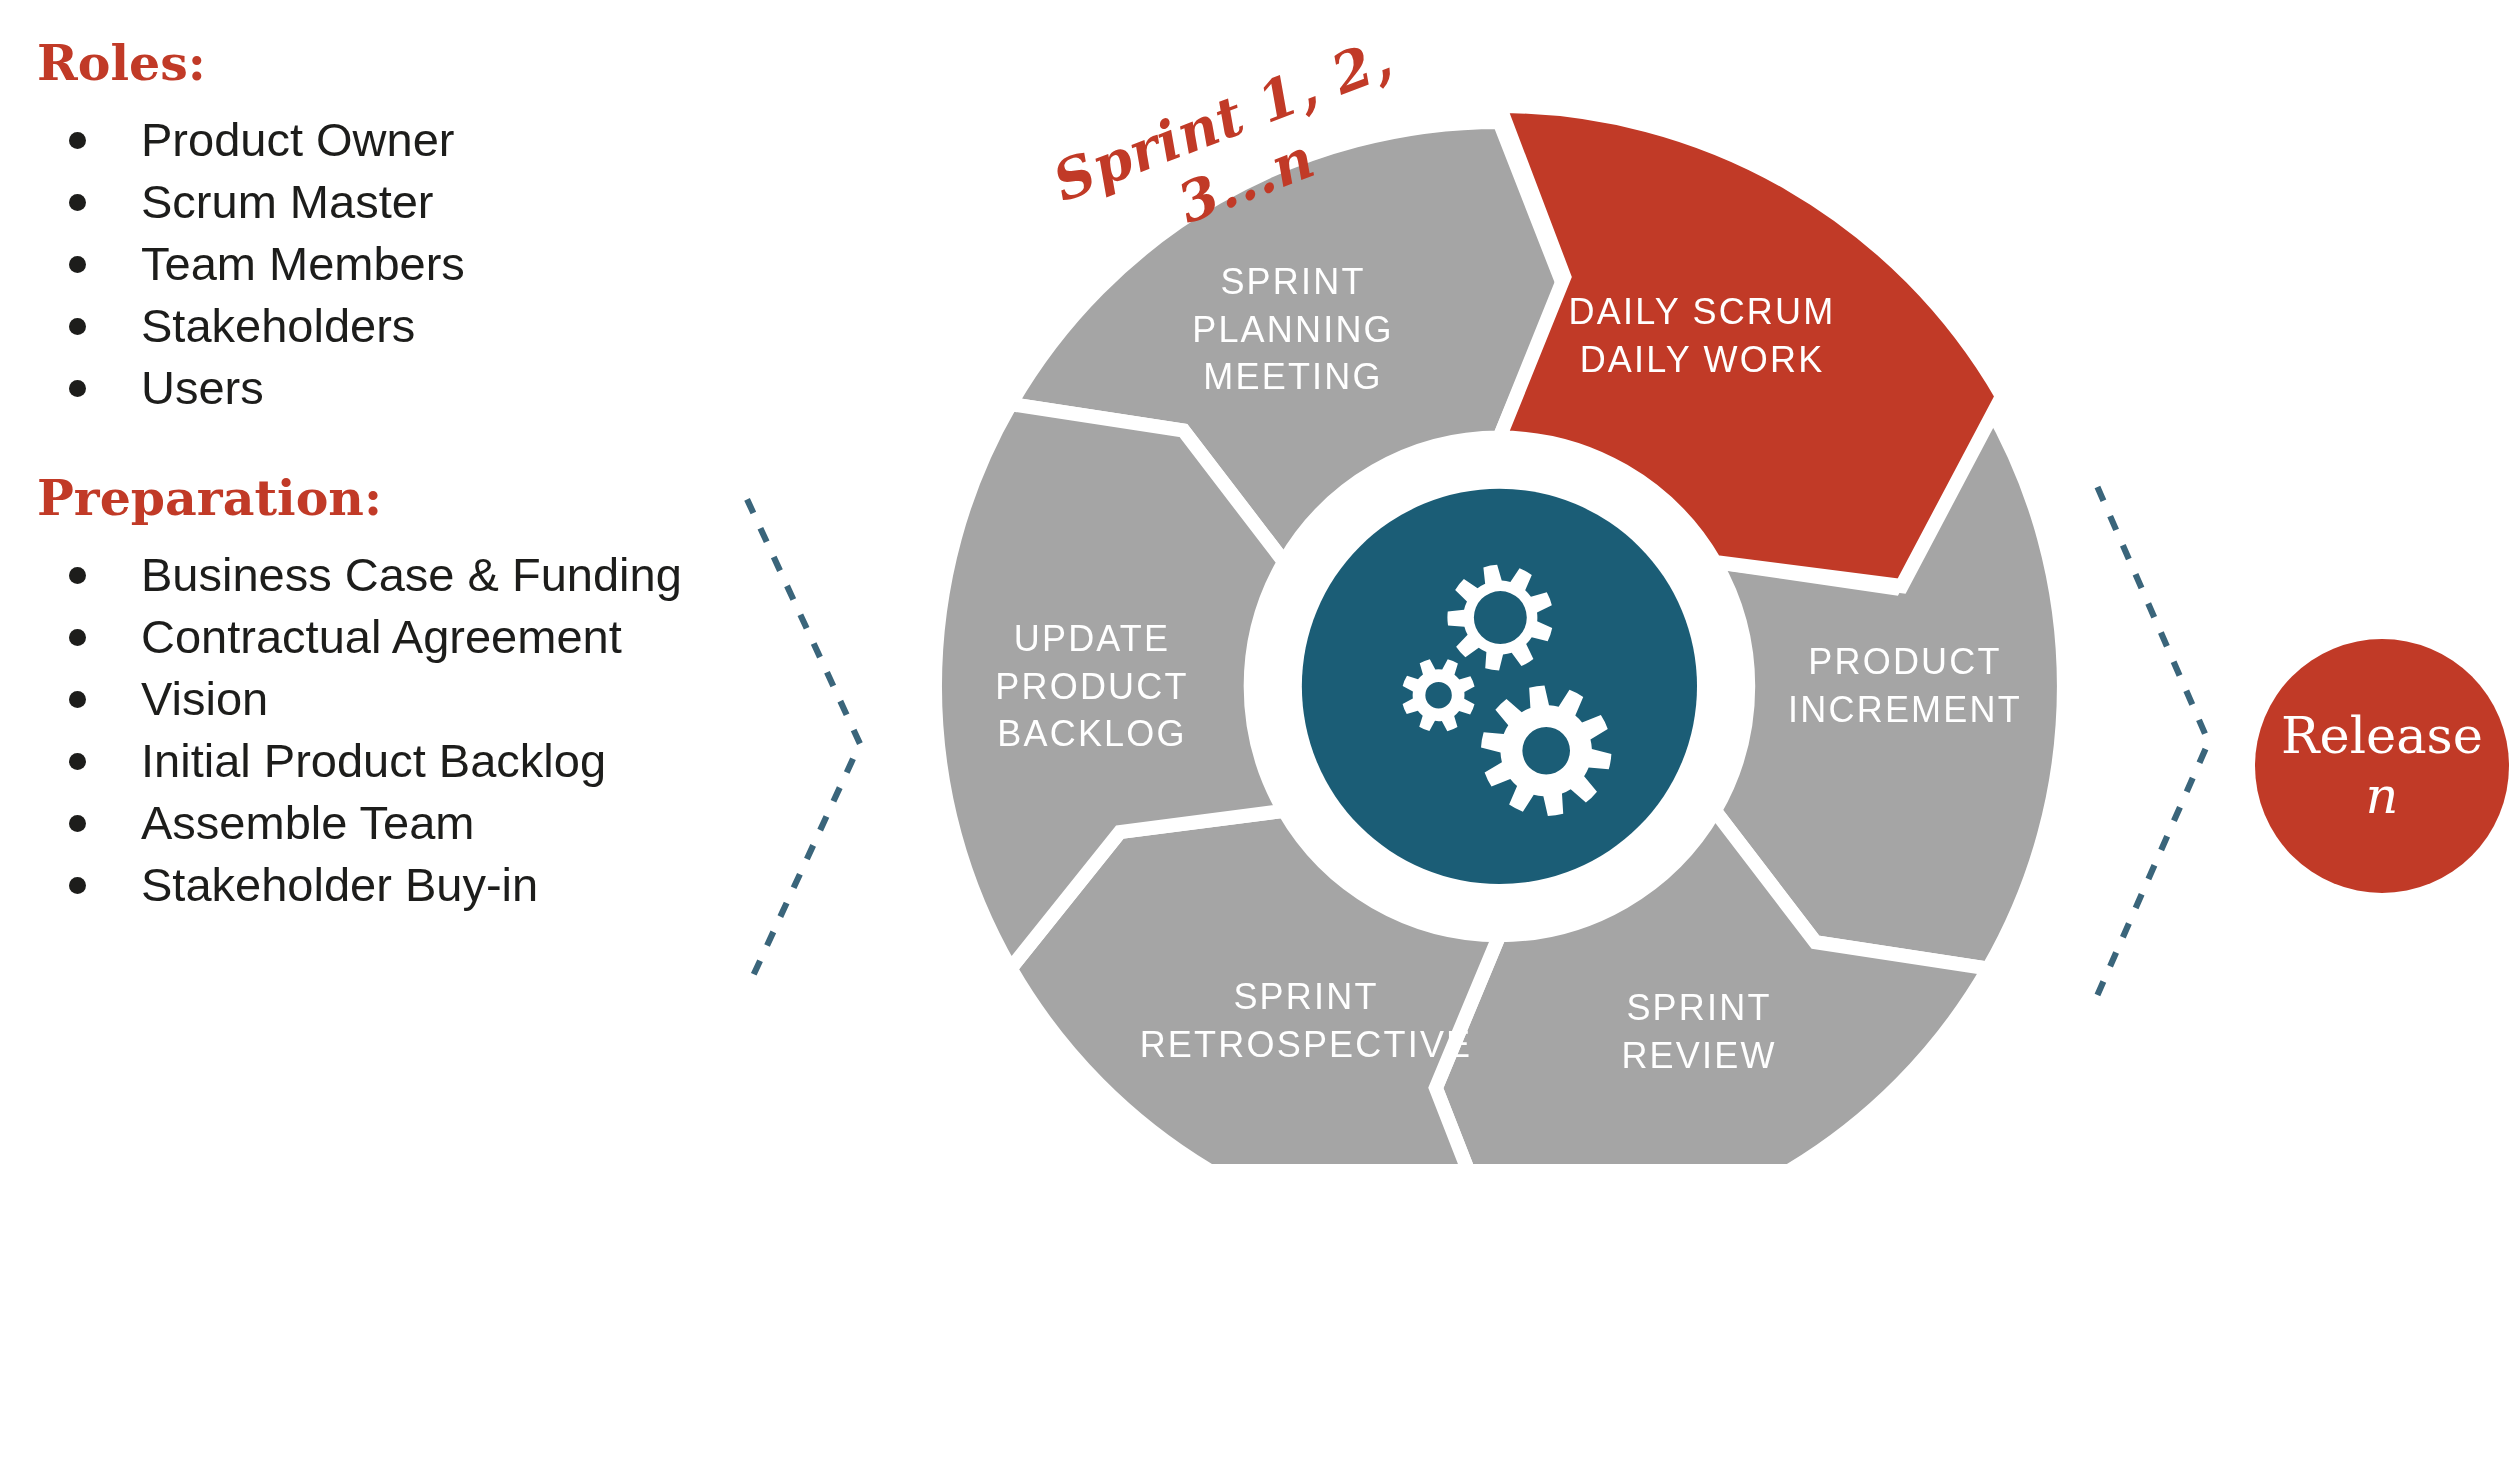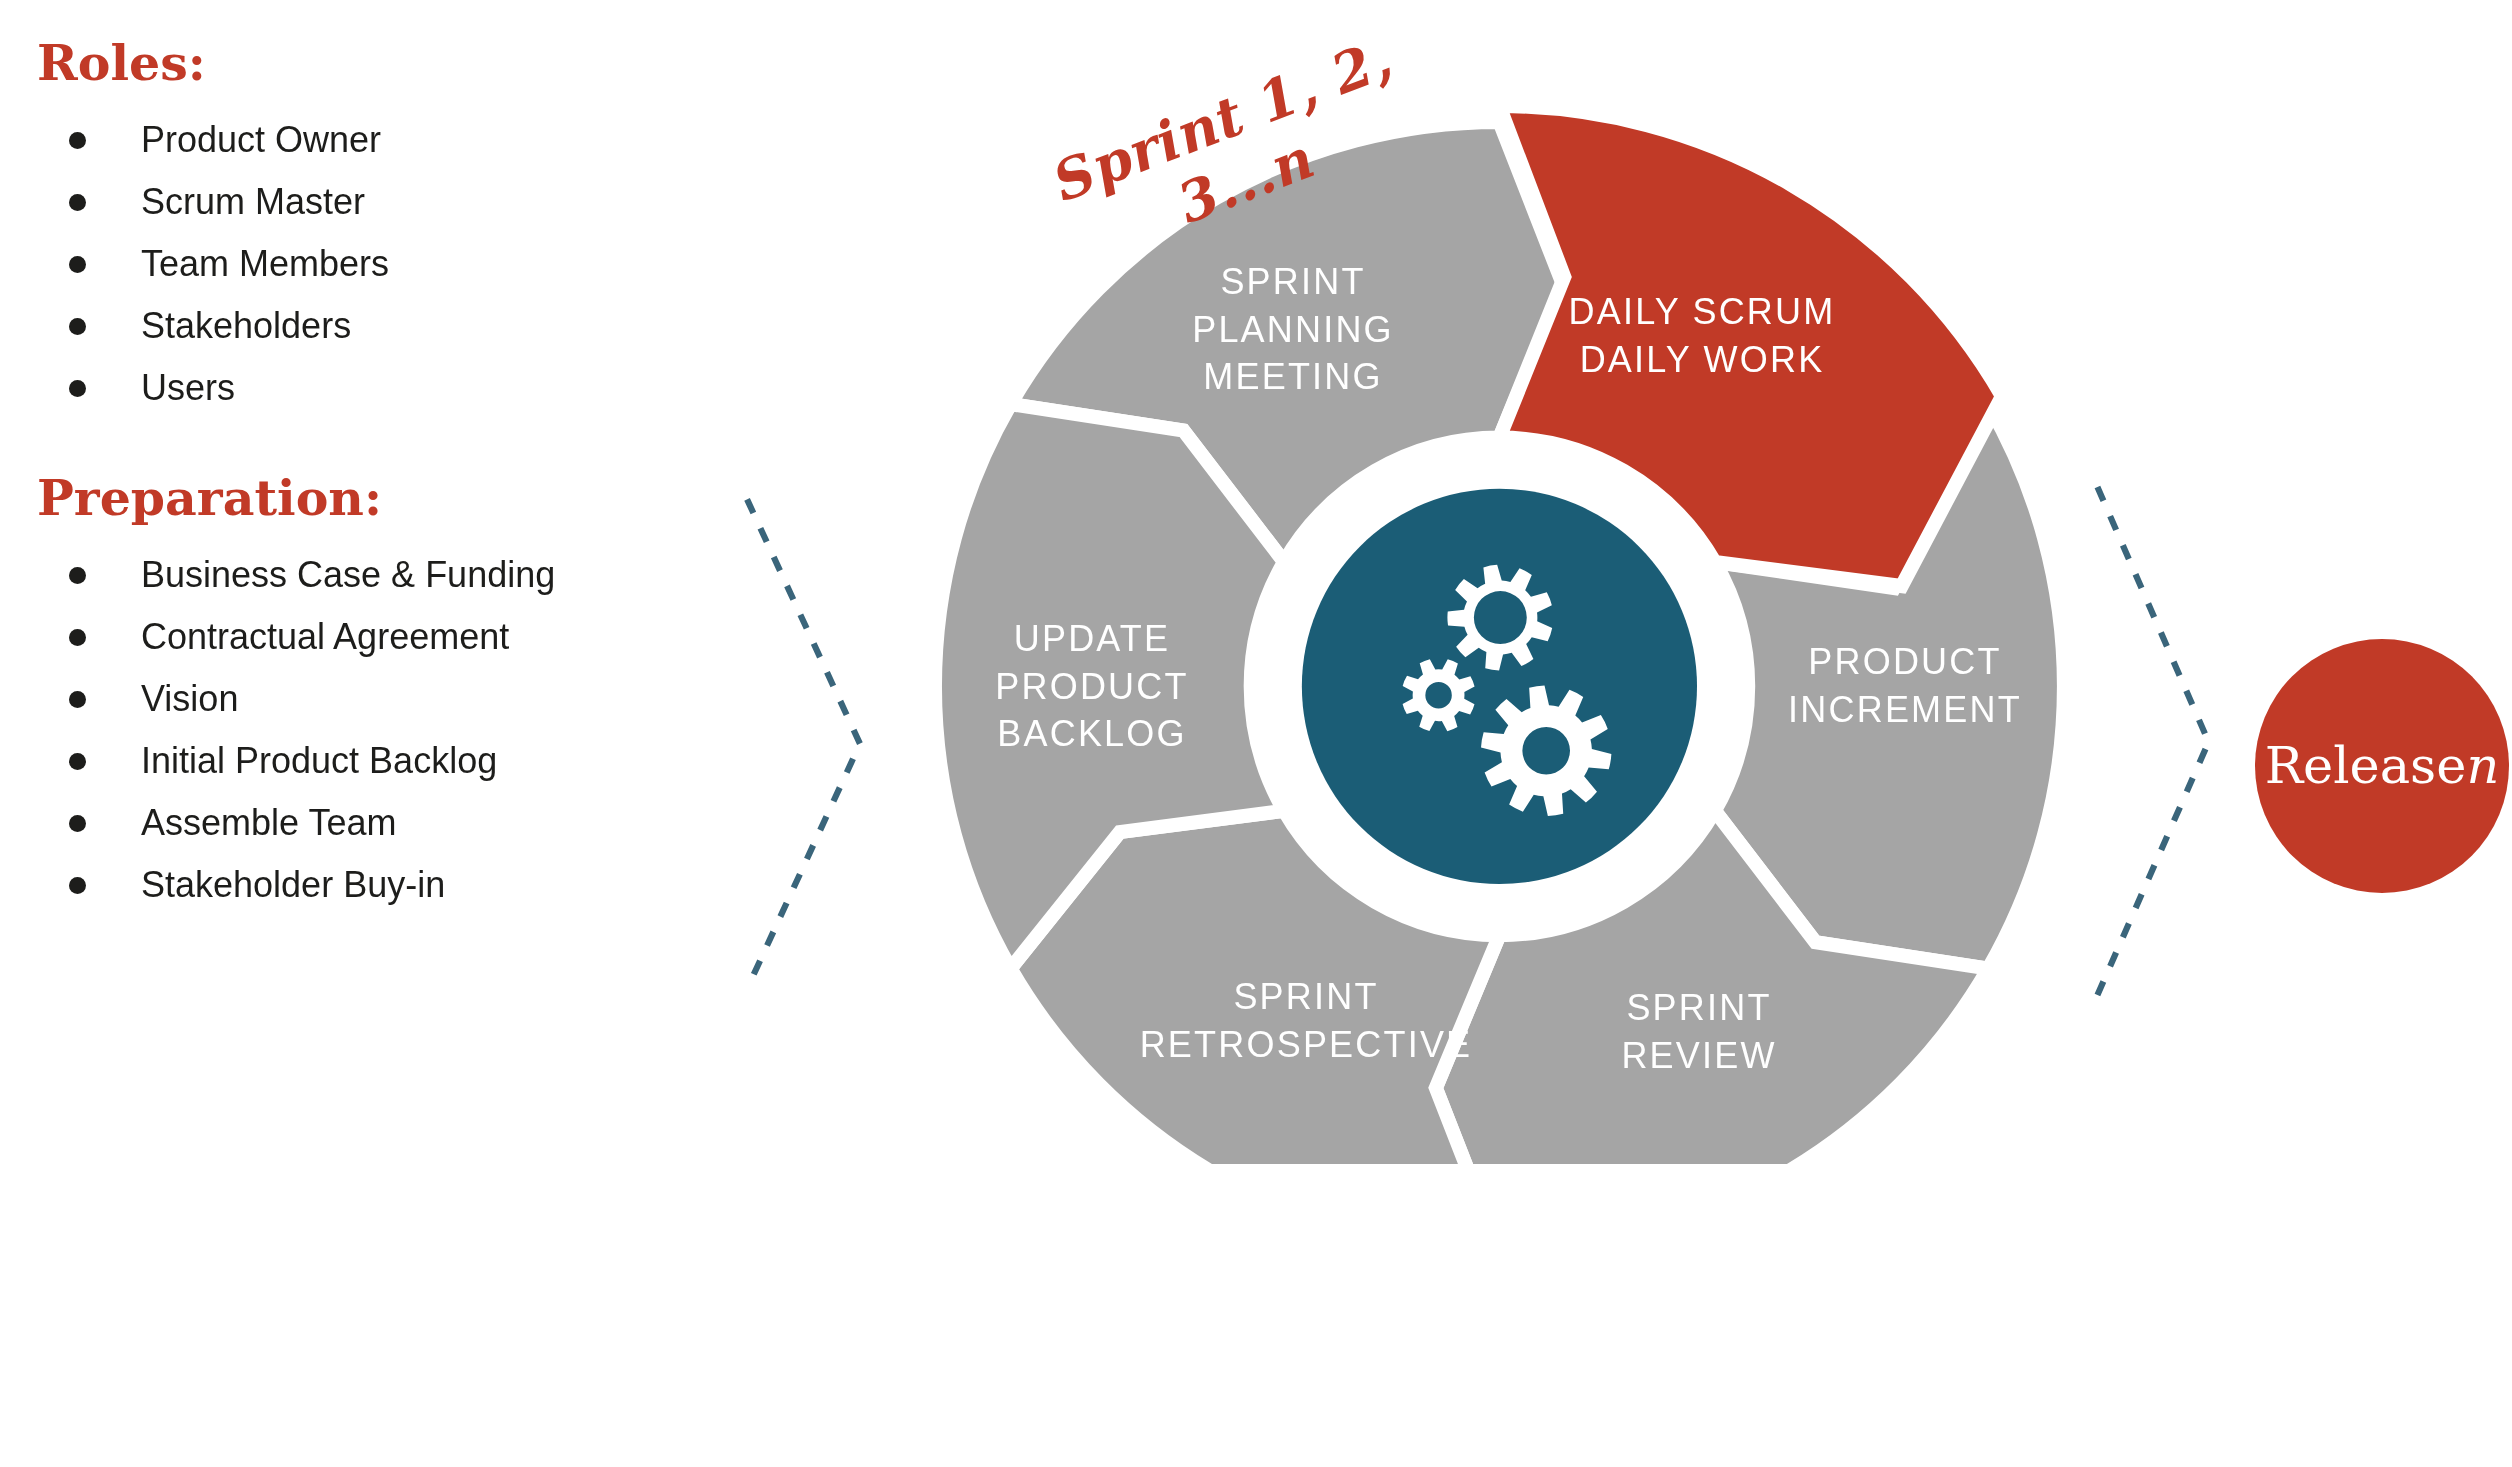--- a/index.html
+++ b/index.html
@@ -13,42 +13,42 @@
   .dash { fill: none; stroke: var(--steel); stroke-width: 7; stroke-dasharray: 17 19; }
 
   .left-panel { position: absolute; left: 37px; top: 35px; width: 794px; }
   .section-heading {
     font-family: "DejaVu Serif", serif; font-weight: 700;
     font-size: 49px; line-height: 1.15; color: var(--red); margin: 0 0 17.6px 0;
   }
   .bullet-list { list-style: none; margin: 0 0 51px 0; padding: 0; }
   .bullet-list li {
     position: relative; padding-left: 104px;
-    font-size: 36px; line-height: 62px; color: var(--ink);
+    font-size: 47px; line-height: 62px; color: var(--ink);
   }
   .bullet-list li::before {
     content: ""; position: absolute; left: 32px; top: 23px;
     width: 17px; height: 17px; border-radius: 50%; background: var(--ink);
   }
 
   .seg-label {
     position: absolute; transform: translate(-50%, -50%);
     width: 512px; text-align: center; white-space: pre-line;
     color: #ffffff; font-size: 36px; line-height: 1.32; letter-spacing: 2.2px;
   }
   .sprint-caption {
     position: absolute; left: 1014px; top: 85px; width: 441px; text-align: center;
     transform: rotate(-21deg);
     font-family: "DejaVu Serif", serif; font-style: italic; font-weight: 700;
     font-size: 55px; color: var(--red); letter-spacing: 0.9px;
   }
   .release-badge {
     position: absolute; left: 2255px; top: 639px; width: 254px; height: 254px;
     border-radius: 50%; background: var(--red); color: #ffffff;
-    display: flex; flex-direction: row; align-items: center; justify-content: center;
+    display: flex; flex-direction: column; align-items: center; justify-content: center;
     font-family: "DejaVu Serif", serif; font-size: 51px; line-height: 1.18;
   }
   .release-badge .n { font-style: italic; }
   .title {
     position: absolute; left: 1510px; top: 1286px; transform: translateX(-50%);
     margin: 0; font-family: "DejaVu Serif", serif; font-weight: 400;
     font-size: 106px; color: var(--ink); white-space: nowrap;
   }
 </style>
 </head>

